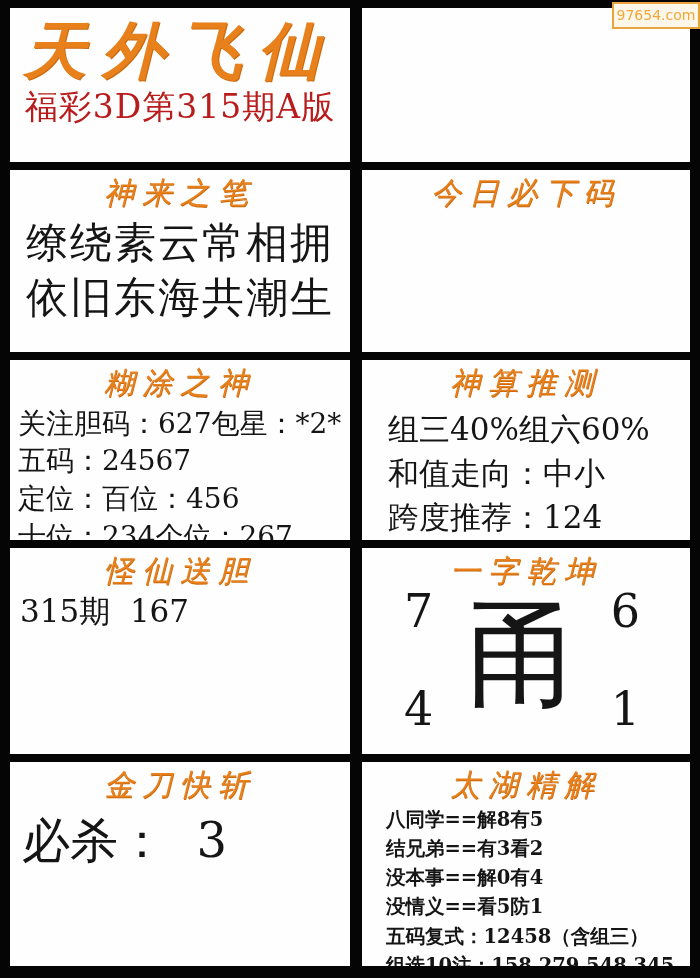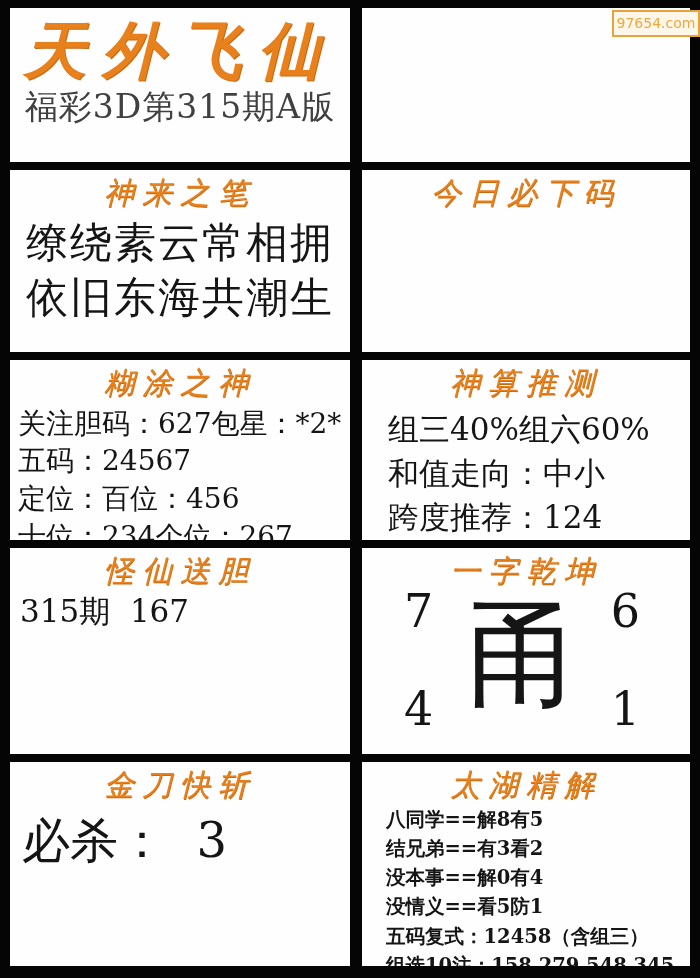--- a/index.html
+++ b/index.html
@@ -42,29 +42,29 @@
     font-style:italic;
     color:#e8801c;
     letter-spacing:16px;
     line-height:1.05;
     margin-top:10px;
     text-shadow:1px 1px 0 #c96a10;
     white-space:nowrap;
   }
   .sub-title{
     font-size:33px;
-    color:#404040;
+    color:#b91c1c;
     letter-spacing:1px;
     margin-top:2px;
     white-space:nowrap;
   }
   
   .watermark{
     position:absolute;
-    top:10px;right:0px;
+    top:2px;right:0px;
     width:84px;height:23px;
     background:#fdf7ea;
     border:2px solid #e8a33d;
     color:#f0a83c;
     font-family:"DejaVu Sans","Liberation Sans",sans-serif;
     font-size:14px;
     line-height:23px;
     text-align:center;
     z-index:5;
   }

